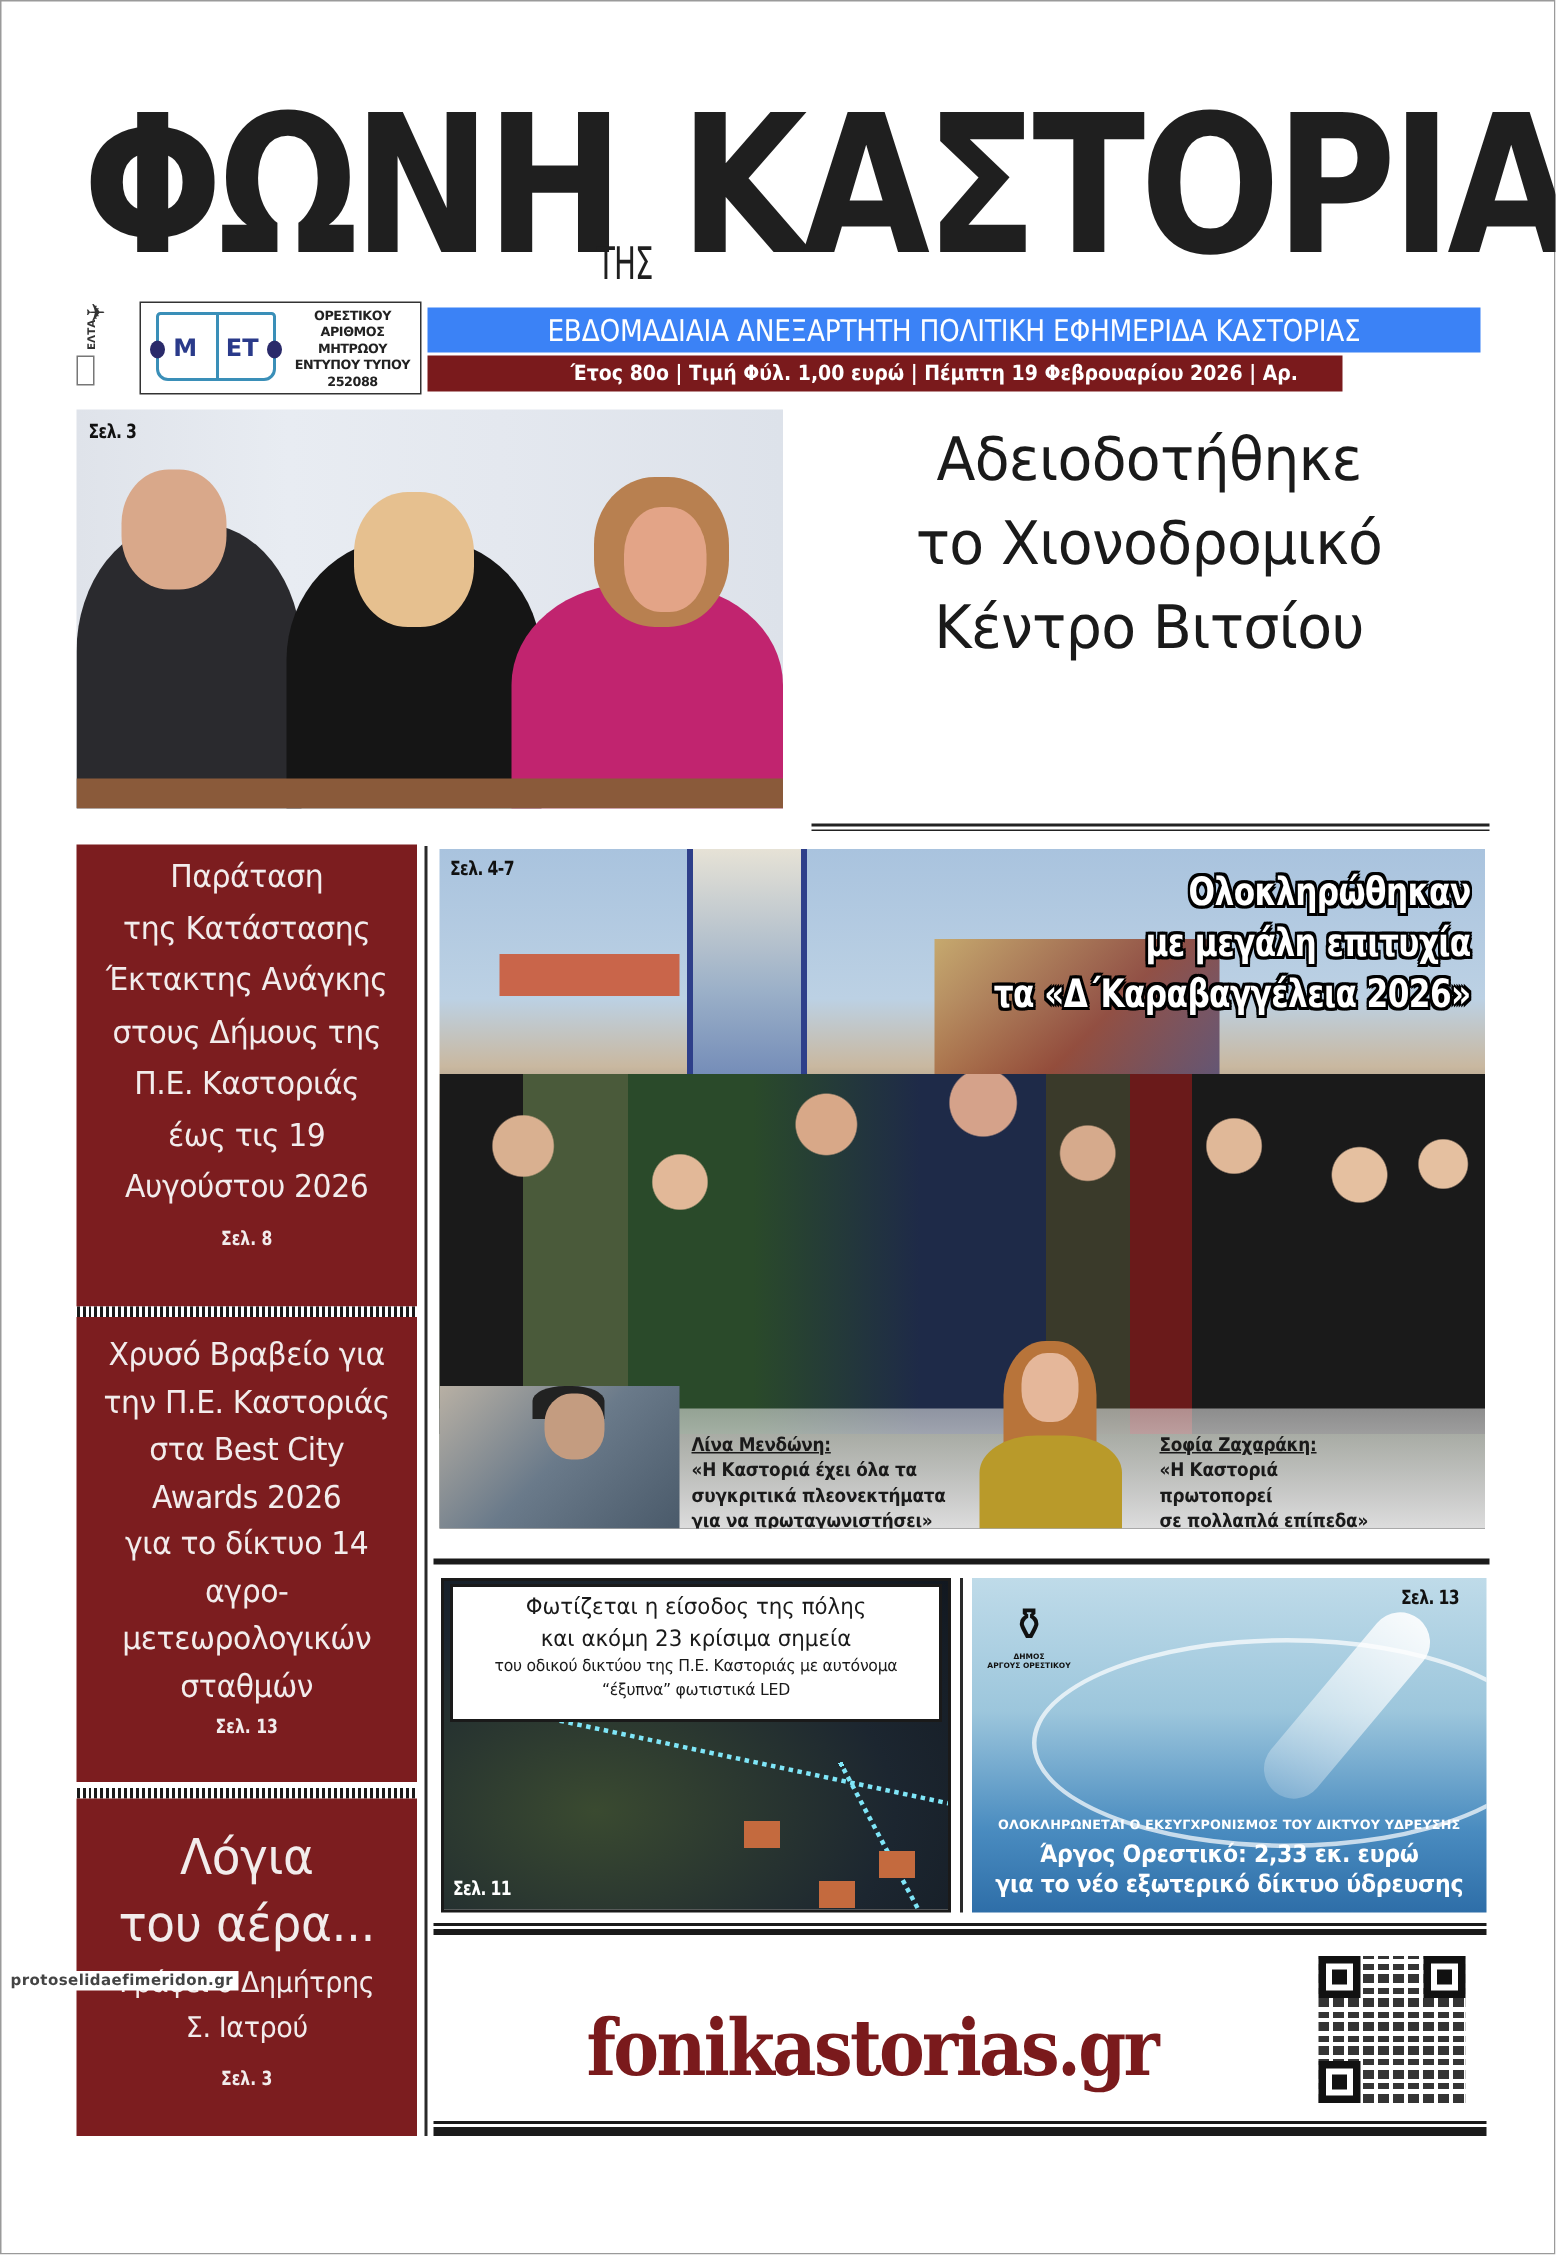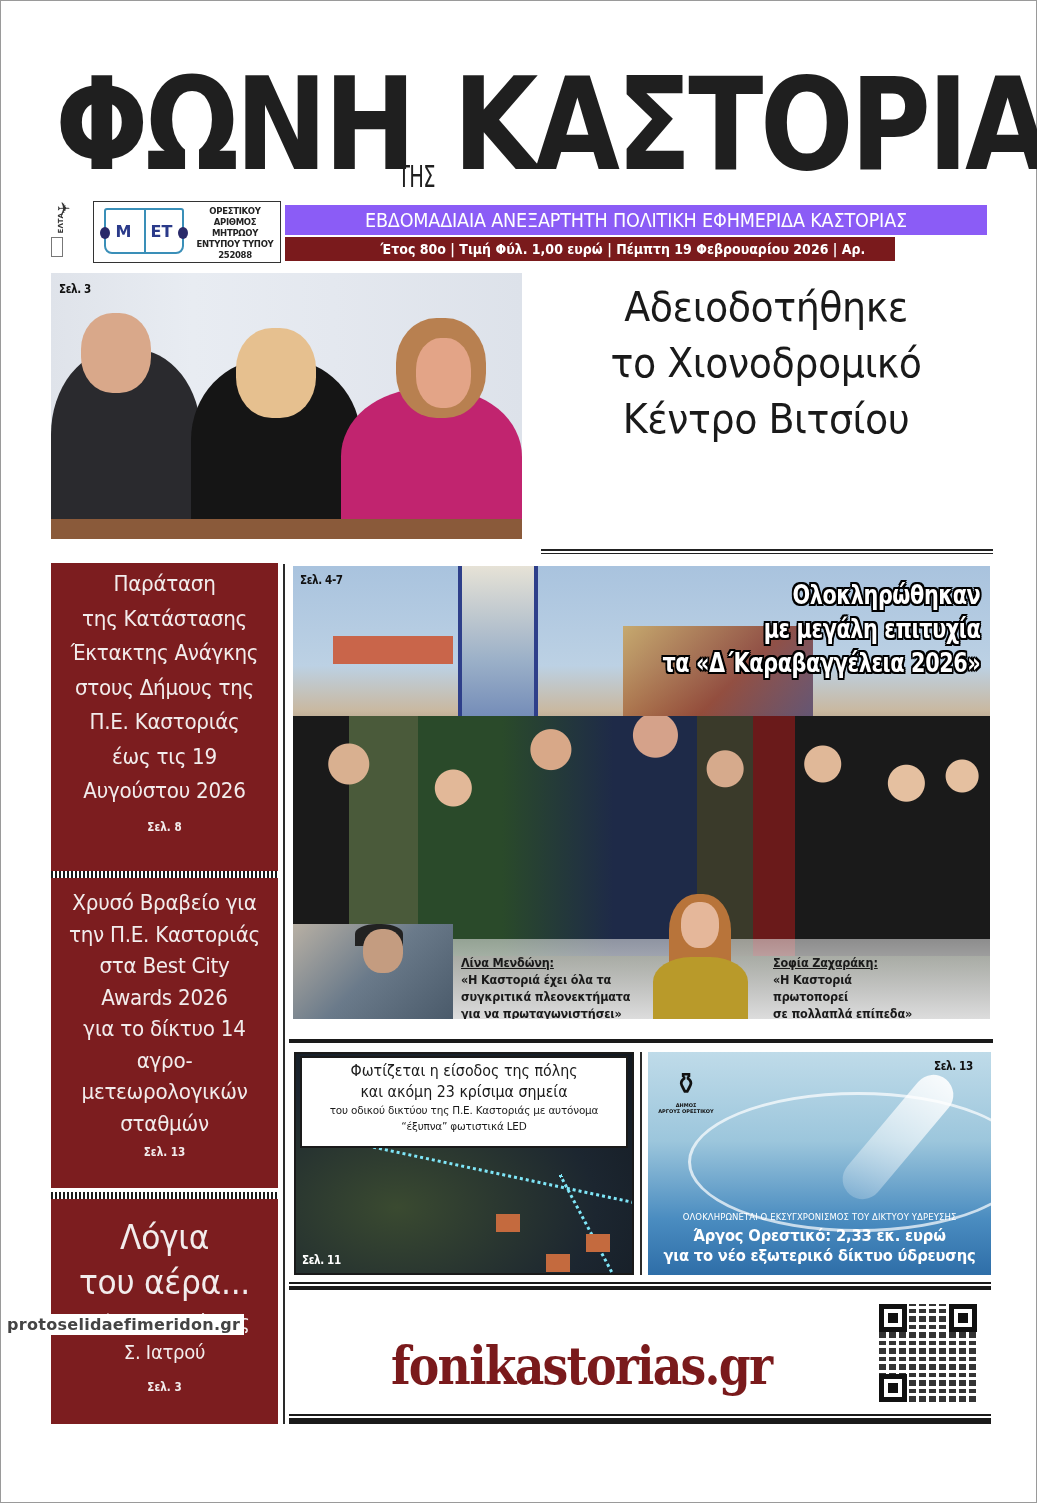--- a/index.html
+++ b/index.html
@@ -18,21 +18,21 @@
   .elta { position: absolute; left: 0; top: 0; width: 38px; height: 62px; }
   .elta-bird { font-size: 16px; color: #333; position: absolute; left: 8px; top: 0; }
   .elta-label { position: absolute; left: 8px; top: 14px; font-size: 7px; font-weight: bold; writing-mode: vertical-rl; transform: rotate(180deg); color: #333; }
   .elta-box { position: absolute; left: 2px; top: 38px; width: 12px; height: 20px; border: 1px solid #777; }
   .met-box { position: absolute; left: 44px; top: 2px; width: 188px; height: 62px; border: 1.5px solid #333; background: #fff; }
   .met-book { position: absolute; left: 10px; top: 6px; width: 80px; height: 46px; border: 2px solid #3a8fb8; border-radius: 3px 3px 8px 8px; display: flex; align-items: center; justify-content: space-around; color: #2a3a8a; font-weight: bold; font-size: 16px; }
   .met-book .dot { position: absolute; top: 17px; width: 10px; height: 12px; background: #2a2a6a; border-radius: 50%; }
   .met-book .dot.l { left: -6px; } .met-book .dot.r { right: -6px; }
   .met-book .spine { position: absolute; left: 38px; top: 0; width: 2px; height: 100%; background: #3a8fb8; }
   .met-text { position: absolute; left: 96px; top: 4px; width: 90px; text-align: center; font-size: 8.5px; font-weight: bold; line-height: 11px; letter-spacing: -0.3px; color: #222; }
-  .tagline { position: absolute; left: 236px; top: 6px; width: 702px; height: 30px; background: #8b5cf6; color: #fff; font-size: 20px; line-height: 30px; text-align: center; letter-spacing: -0.2px; transform-origin: left; }
+  .tagline { position: absolute; left: 236px; top: 6px; width: 702px; height: 30px; background: #3b82f6; color: #fff; font-size: 20px; line-height: 30px; text-align: center; letter-spacing: -0.2px; transform-origin: left; }
   .tagline span { display: inline-block; transform: scaleX(0.88); }
   .infobar { position: absolute; left: 236px; top: 38px; width: 610px; height: 24px; background: #7a1a1c; color: #fff; font-size: 14px; font-weight: bold; line-height: 24px; text-align: right; padding-left: 17px; }
   .infobar span { display: inline-block; transform: scaleX(0.9); }
 
   
   .lead-photo { position: absolute; left: 50px; top: 272px; width: 471px; height: 266px; overflow: hidden;
     background: linear-gradient(90deg, #dfe3ea 0%, #e8ecf2 30%, #e4e8ef 60%, #dde2ea 100%); }
   .lead-photo .table { position: absolute; left: 0; bottom: 0; width: 100%; height: 20px; background: #8a5a3a; }
   .person { position: absolute; bottom: 0; border-radius: 45% 45% 0 0; }
   .p1 { left: 0; width: 150px; height: 190px; background: #2a2a2e; }
@@ -109,39 +109,39 @@
   .led-head div { transform: scaleX(0.95); }
   .col-sep2 { position: absolute; left: 639px; top: 1051px; width: 2px; height: 223px; background: #2a2a2a; }
 
   .story-water { position: absolute; left: 647px; top: 1051px; width: 343px; height: 223px; overflow: hidden;
     background: linear-gradient(180deg, #bfdbe9 0%, #9cc6dc 40%, #4a8cc0 75%, #2e6ea8 100%); }
   .story-water .bowl { position: absolute; left: 40px; top: 40px; width: 340px; height: 140px; border: 3px solid rgba(255,255,255,0.7); border-radius: 50%; }
   .story-water .splash { position: absolute; left: 230px; top: 10px; width: 40px; height: 150px; background: linear-gradient(180deg, rgba(255,255,255,0.9), rgba(255,255,255,0.2)); transform: rotate(40deg); border-radius: 20px; }
   .water-logo { position: absolute; left: 18px; top: 14px; width: 40px; text-align: center; color: #111; }
   .water-logo .glyph { font-size: 30px; line-height: 36px; }
   .water-logo .lbl { font-size: 5px; font-weight: bold; line-height: 6px; white-space: nowrap; margin-left: -8px; width: 56px; }
-  .water-kicker { position: absolute; left: 0; top: 160px; width: 100%; text-align: center; font-size: 8.5px; font-weight: normal; color: #fff; letter-spacing: 0.1px; }
+  .water-kicker { position: absolute; left: 0; top: 160px; width: 100%; text-align: center; font-size: 8.5px; font-weight: bold; color: #fff; letter-spacing: 0.1px; }
   .water-head { position: absolute; left: 0; top: 174px; width: 100%; text-align: center; font-size: 16px; line-height: 20px; font-weight: bold; color: #fff; letter-spacing: -0.2px; }
   .water-head div { transform: scaleX(0.92); }
 
   
   .web-rule { position: absolute; left: 288px; width: 702px; }
   .web-invite { position: absolute; left: 290px; top: 1300px; width: 580px; text-align: center; font-size: 24px; font-weight: bold; color: #222; letter-spacing: -0.3px; }
   .web-invite span { display: inline-block; transform: scaleX(0.88); }
   .web-url { position: absolute; left: 290px; top: 1334px; width: 580px; text-align: center; font-family: "DejaVu Serif", serif; font-size: 52px; font-weight: bold; color: #7a1a1c; letter-spacing: -2px; }
   .web-url span { display: inline-block; transform: scaleX(0.88); }
   .qr { position: absolute; left: 878px; top: 1303px; width: 98px; height: 98px; background: #fff; }
   .qr .finder { position: absolute; width: 28px; height: 28px; border: 5px solid #111; background: #fff; }
   .qr .finder::after { content: ""; position: absolute; left: 4px; top: 4px; width: 10px; height: 10px; background: #111; }
   .qr .mod { position: absolute; left: 0; top: 0; width: 98px; height: 98px;
     background:
       repeating-linear-gradient(90deg, transparent 0 7px, #fff 7px 10px),
       repeating-linear-gradient(0deg, #111 0 6px, #fff 6px 9px, #111 9px 13px, #fff 13px 16px); opacity: 0.85; }
 
-  .watermark { position: absolute; left: 2px; top: 1313px; padding: 1px 4px; background: #fff; font-size: 16px; font-weight: bold; color: #444; letter-spacing: 0.3px; }
+  .watermark { position: absolute; left: 2px; top: 1313px; padding: 1px 4px; background: #fff; font-size: 10px; font-weight: bold; color: #444; letter-spacing: 0.3px; }
 </style>
 </head>
 <body>
 
 <div class="page">
 
   <div class="masthead">
     <div class="mast-big mast-word1">ΦΩΝΗ</div>
     <div class="mast-tis">ΤΗΣ</div>
     <div class="mast-big mast-word2">ΚΑΣΤΟΡΙΑΣ</div>

